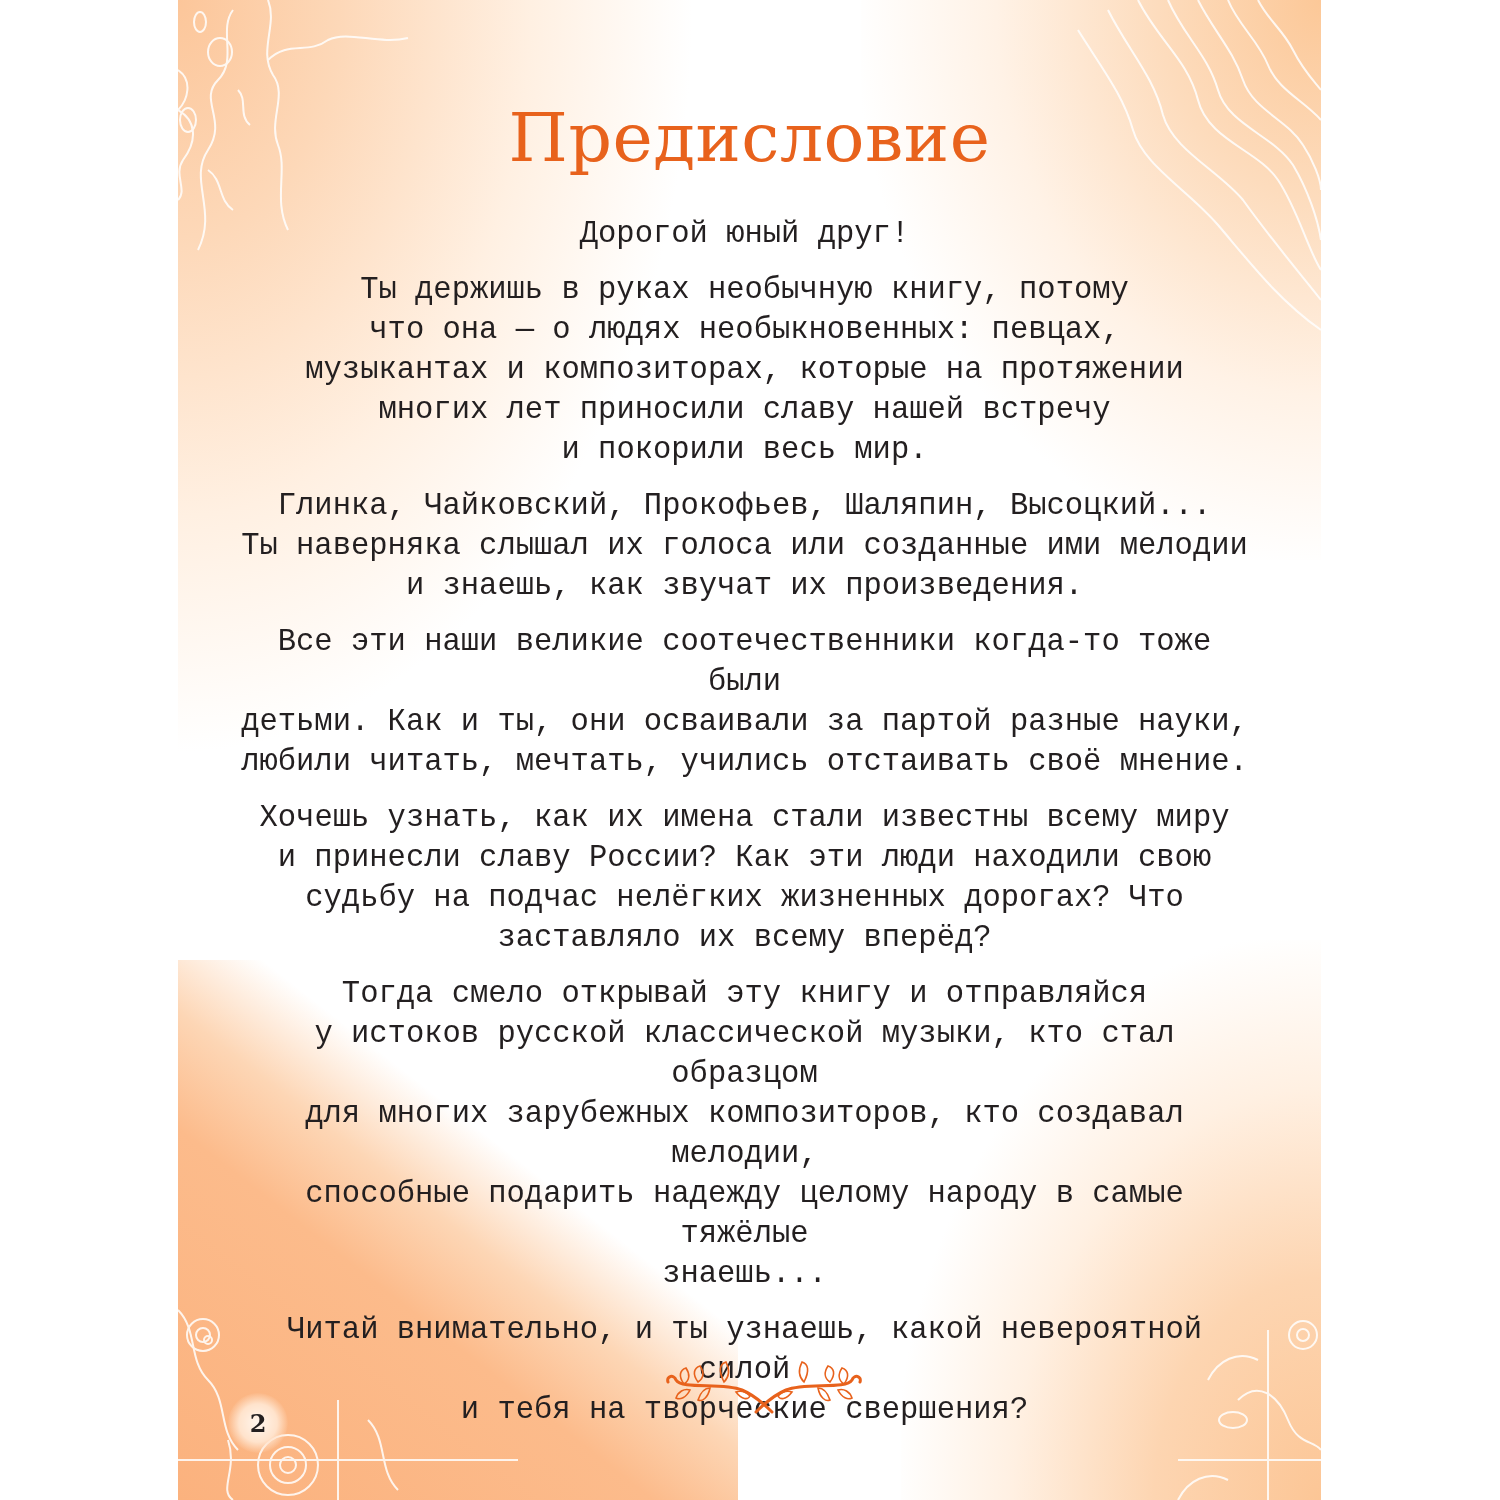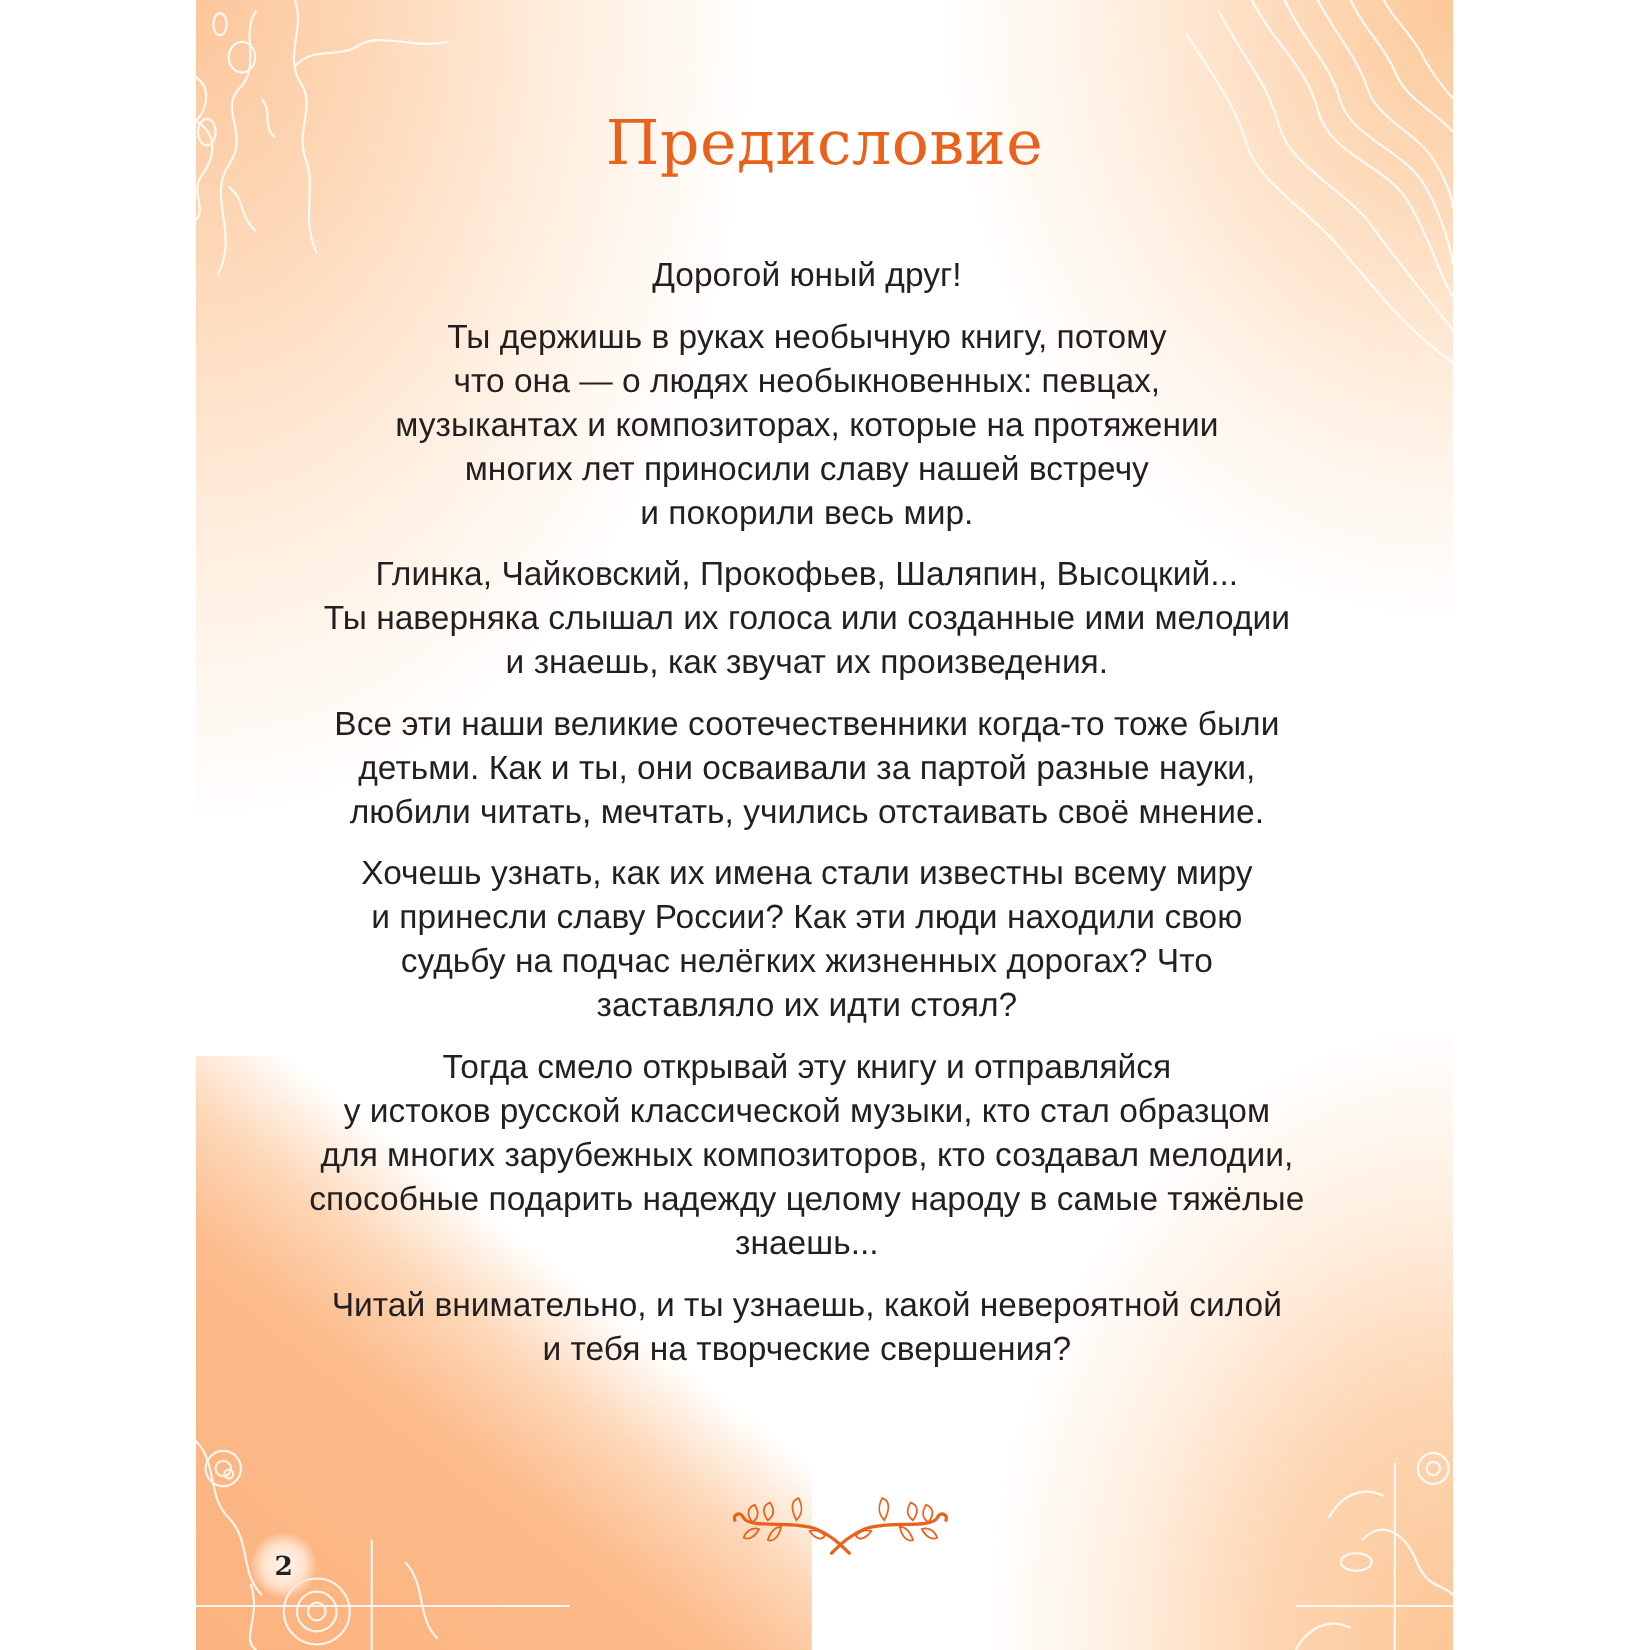--- a/index.html
+++ b/index.html
@@ -51,37 +51,36 @@
       inset: 0;
       pointer-events: none;
     }
     .title {
       position: absolute;
       left: 0;
       width: 100%;
       top: 98px;
       text-align: center;
       font-family: "DejaVu Serif", serif;
-      font-size: 56px;
+      font-size: 68px;
       color: #e8621c;
       letter-spacing: 0.5px;
       margin: 0;
       font-weight: normal;
     }
     .body-text {
       position: absolute;
-      left: 44px;
+      left: 55px;
       width: 1023px;
       top: 214px;
       text-align: center;
-      font-family: Liberation Sans, sans-serif;
+      font-family: Liberation Mono, monospace;
       font-size: 30.5px;
       line-height: 40px;
       color: #231f20;
-      margin-top: 16px;
     }
     .para {
       margin: 0 0 16px 0;
     }
     .line {
       display: block;
     }
     .ornament {
       position: absolute;
       left: 484px;
@@ -183,21 +182,21 @@
     </p>
     <p class="para">
       <span class="line">Все эти наши великие соотечественники когда-то тоже были</span>
       <span class="line">детьми. Как и ты, они осваивали за партой разные науки,</span>
       <span class="line">любили читать, мечтать, учились отстаивать своё мнение.</span>
     </p>
     <p class="para">
       <span class="line">Хочешь узнать, как их имена стали известны всему миру</span>
       <span class="line">и принесли славу России? Как эти люди находили свою</span>
       <span class="line">судьбу на подчас нелёгких жизненных дорогах? Что</span>
-      <span class="line">заставляло их идти стоял?</span>
+      <span class="line">заставляло их всему вперёд?</span>
     </p>
     <p class="para">
       <span class="line">Тогда смело открывай эту книгу и отправляйся</span>
       <span class="line">у истоков русской классической музыки, кто стал образцом</span>
       <span class="line">для многих зарубежных композиторов, кто создавал мелодии,</span>
       <span class="line">способные подарить надежду целому народу в самые тяжёлые</span>
       <span class="line">знаешь...</span>
     </p>
     <p class="para">
       <span class="line">Читай внимательно, и ты узнаешь, какой невероятной силой</span>

